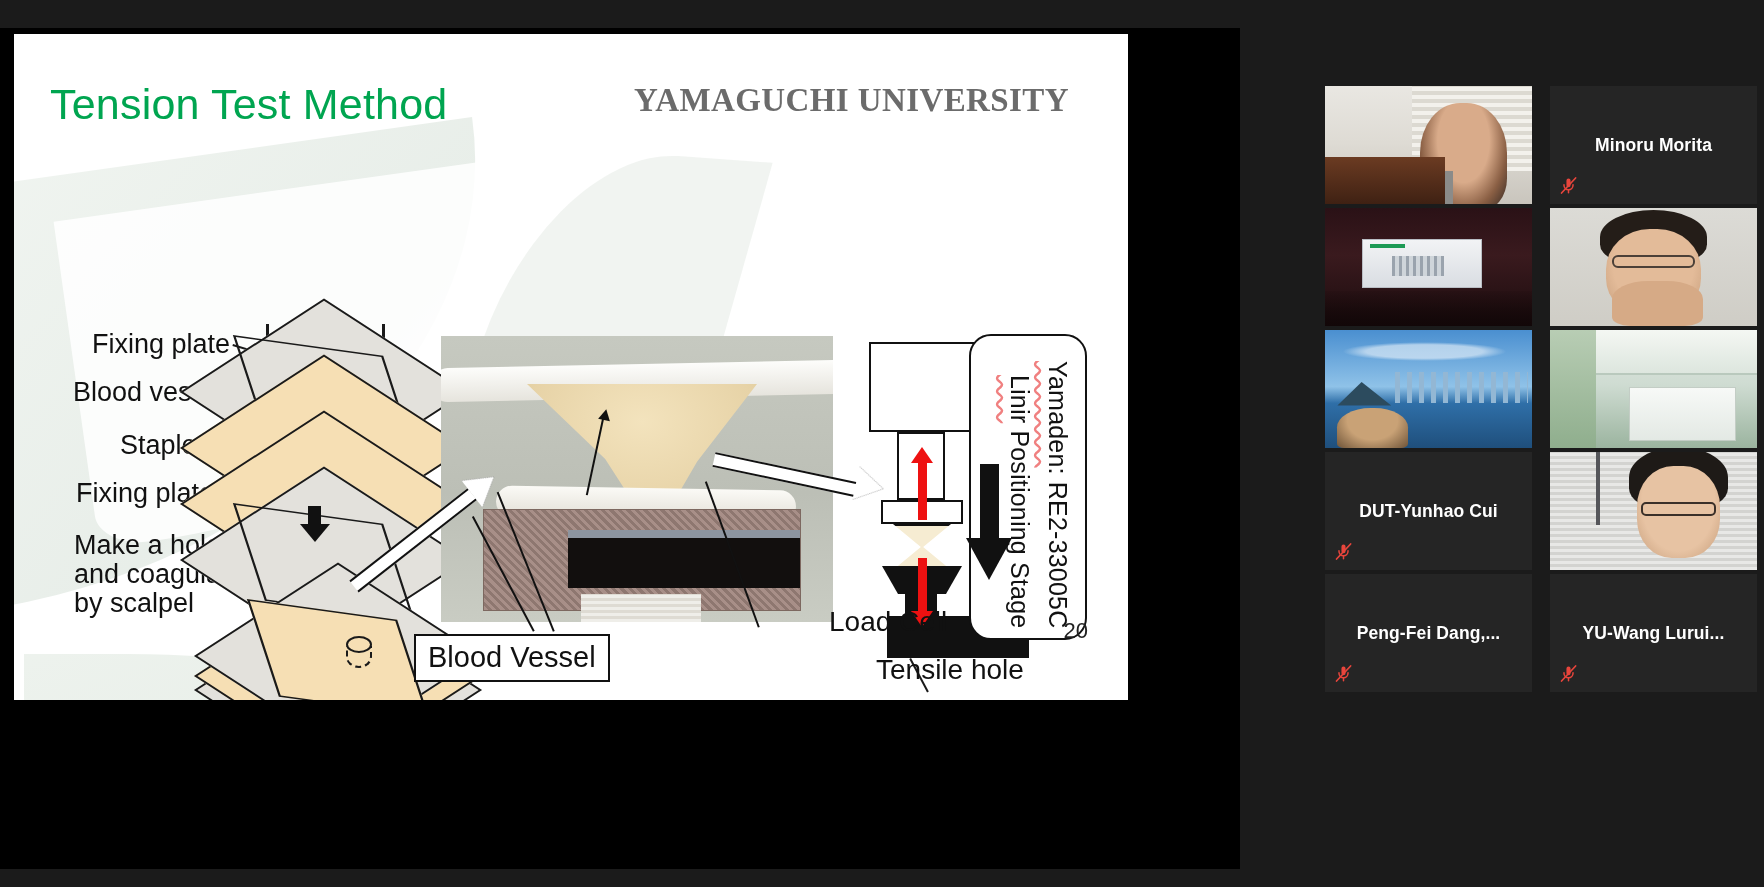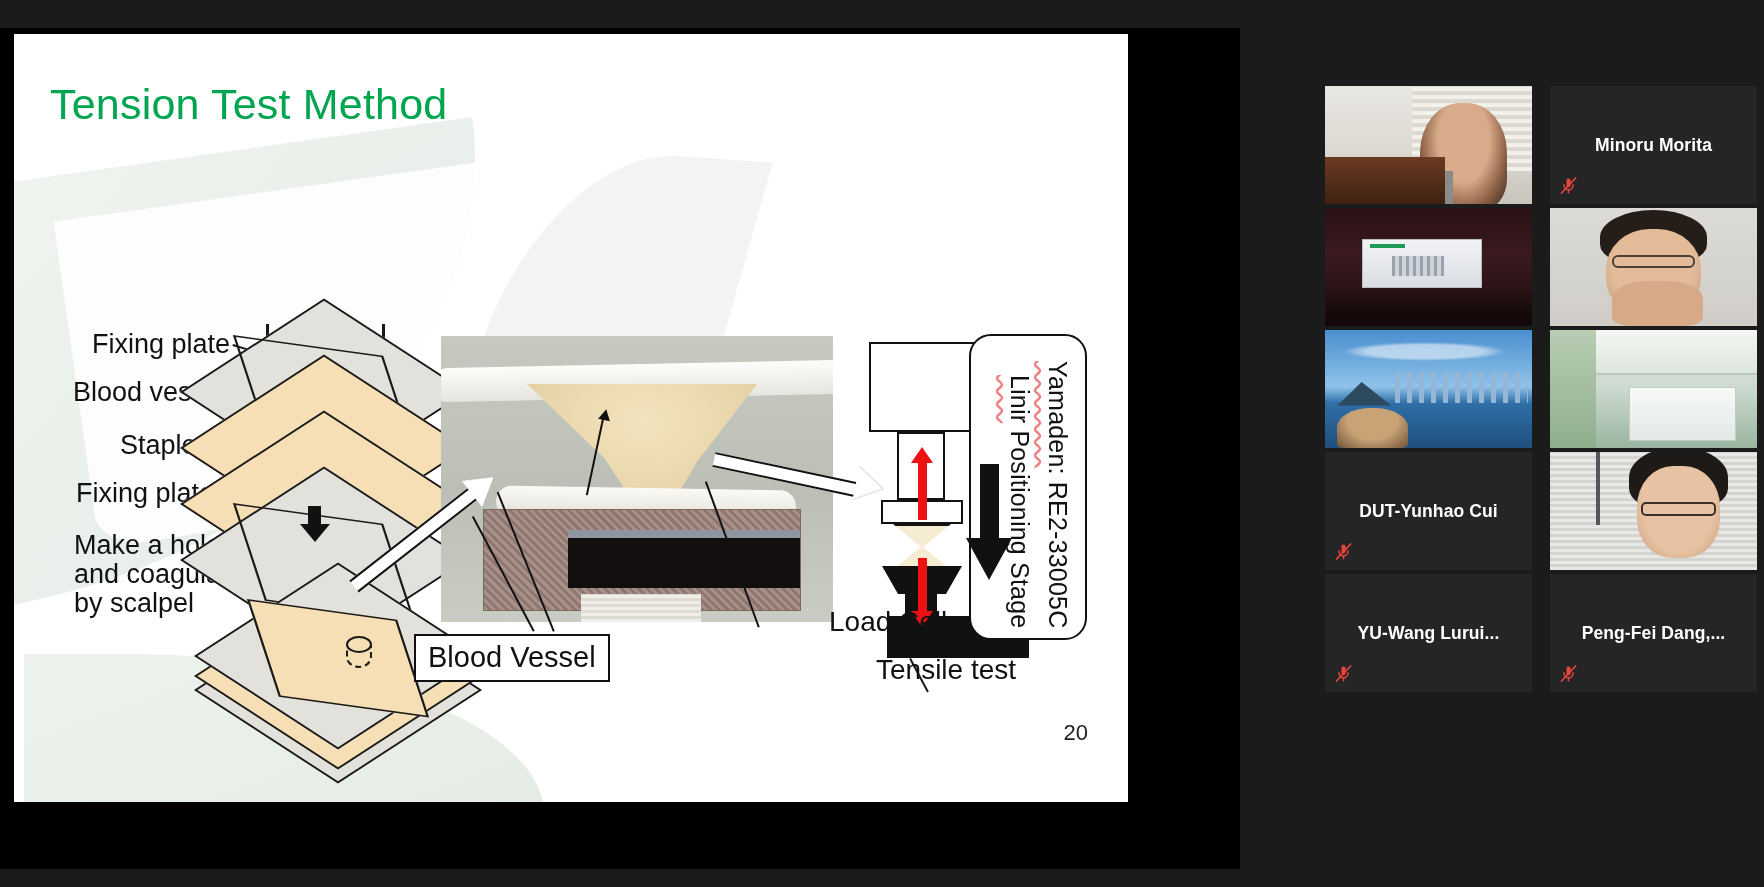--- a/index.html
+++ b/index.html
@@ -12,21 +12,21 @@
   #app { position: relative; width: 1764px; height: 887px; background: #1b1b1b; }
 
   
   #share-area {
     position: absolute; left: 0; top: 28px;
     width: 1240px; height: 841px;
     background: #000;
   }
   #slide {
     position: absolute; left: 14px; top: 6px;
-    width: 1114px; height: 768px;
+    width: 1114px; height: 666px;
     background: #ffffff;
     overflow: hidden;
   }
   
   .swoosh {
     position: absolute; pointer-events: none;
     background: #e9efe9; opacity: .85;
   }
   .swoosh.a {
     left: -70px; top: 120px; width: 560px; height: 420px;
@@ -419,20 +419,21 @@
 
   <div id="share-area">
     <div id="slide">
 
       <div class="swoosh a"></div>
       <div class="swoosh b"></div>
       <div class="swoosh d"></div>
       <div class="swoosh c"></div>
 
       <div id="slide-title">Tension Test Method</div>
+      <div id="slide-brand">YAMAGUCHI UNIVERSITY</div>
 
       <div class="diag-label" id="lbl-fixing1">Fixing plate</div>
       <div class="diag-label" id="lbl-vessel">Blood vessel</div>
       <div class="diag-label" id="lbl-stapler">Stapler</div>
       <div class="diag-label" id="lbl-fixing2">Fixing plate</div>
       <div class="diag-label" id="lbl-scalpel">Make a hole
 and coagulation
 by scalpel</div>
 
       <div class="leader" style="left:219px; top:310px; width:78px; transform: rotate(17deg);"></div>
@@ -530,21 +531,21 @@
           <u>Yamaden</u>: RE2-33005C
         </div>
       </div>
 
       <div id="big-down">
         <div class="bshaft"></div>
           <div class="bhead"></div>
       </div>
 
       <div id="lbl-loadcell">Load Cell</div>
-      <div id="lbl-tensile">Tensile test</div>
+      <div id="lbl-tensile">Tensile hole</div>
 
       <div id="slide-number">20</div>
     </div>
   </div>
 
   <div id="participants">
       <div class="tile">
         <div class="vid v-office">
           <div class="blind"></div>
           <div class="head"></div>
@@ -604,36 +605,36 @@
       </div>
       <div class="tile active">
         <div class="vid v-blinds">
           <div class="pole"></div>
           <div class="hair"></div>
           <div class="skin"></div>
           <div class="glasses"></div>
         </div>
       </div>
       <div class="tile">
+        <div class="tile-name">Peng-Fei Dang,...</div>
+        <div class="mic-muted">
+          <svg viewBox="0 0 24 24" width="19" height="21">
+  <path d="M12 3a2.6 2.6 0 0 0-2.6 2.6v6A2.6 2.6 0 0 0 12 14.2a2.6 2.6 0 0 0 2.6-2.6v-6A2.6 2.6 0 0 0 12 3z" fill="#e8453c"></path>
+  <path d="M6.3 11.2v.6a5.7 5.7 0 0 0 11.4 0v-.6" stroke="#e8453c" stroke-width="1.9" fill="none" stroke-linecap="round"></path>
+  <path d="M12 17.5V21" stroke="#e8453c" stroke-width="1.9" stroke-linecap="round"></path>
+  <path d="M3.2 21.5 21 2.5" stroke="#e8453c" stroke-width="2.1" stroke-linecap="round"></path>
+</svg>
+        </div>
+      </div>
+      <div class="tile">
         <div class="tile-name">YU-Wang Lurui...</div>
         <div class="mic-muted">
           <svg viewBox="0 0 24 24" width="19" height="21">
   <path d="M12 3a2.6 2.6 0 0 0-2.6 2.6v6A2.6 2.6 0 0 0 12 14.2a2.6 2.6 0 0 0 2.6-2.6v-6A2.6 2.6 0 0 0 12 3z" fill="#e8453c"></path>
   <path d="M6.3 11.2v.6a5.7 5.7 0 0 0 11.4 0v-.6" stroke="#e8453c" stroke-width="1.9" fill="none" stroke-linecap="round"></path>
   <path d="M12 17.5V21" stroke="#e8453c" stroke-width="1.9" stroke-linecap="round"></path>
   <path d="M3.2 21.5 21 2.5" stroke="#e8453c" stroke-width="2.1" stroke-linecap="round"></path>
 </svg>
         </div>
       </div>
-      <div class="tile">
-        <div class="tile-name">Peng-Fei Dang,...</div>
-        <div class="mic-muted">
-          <svg viewBox="0 0 24 24" width="19" height="21">
-  <path d="M12 3a2.6 2.6 0 0 0-2.6 2.6v6A2.6 2.6 0 0 0 12 14.2a2.6 2.6 0 0 0 2.6-2.6v-6A2.6 2.6 0 0 0 12 3z" fill="#e8453c"></path>
-  <path d="M6.3 11.2v.6a5.7 5.7 0 0 0 11.4 0v-.6" stroke="#e8453c" stroke-width="1.9" fill="none" stroke-linecap="round"></path>
-  <path d="M12 17.5V21" stroke="#e8453c" stroke-width="1.9" stroke-linecap="round"></path>
-  <path d="M3.2 21.5 21 2.5" stroke="#e8453c" stroke-width="2.1" stroke-linecap="round"></path>
-</svg>
-        </div>
-      </div>
     </div>
 
 </div>
 
 </body></html>

